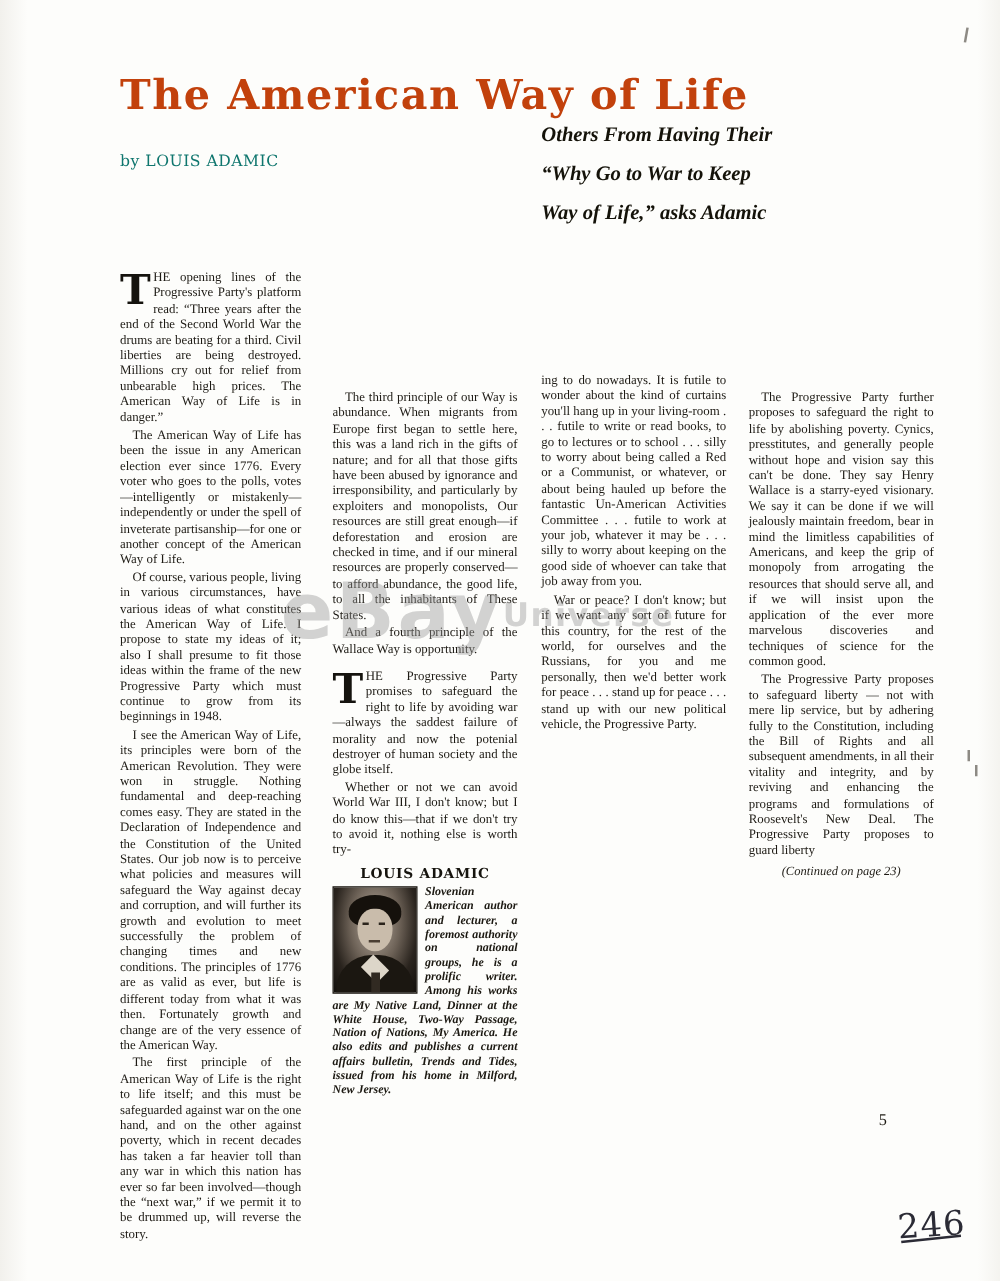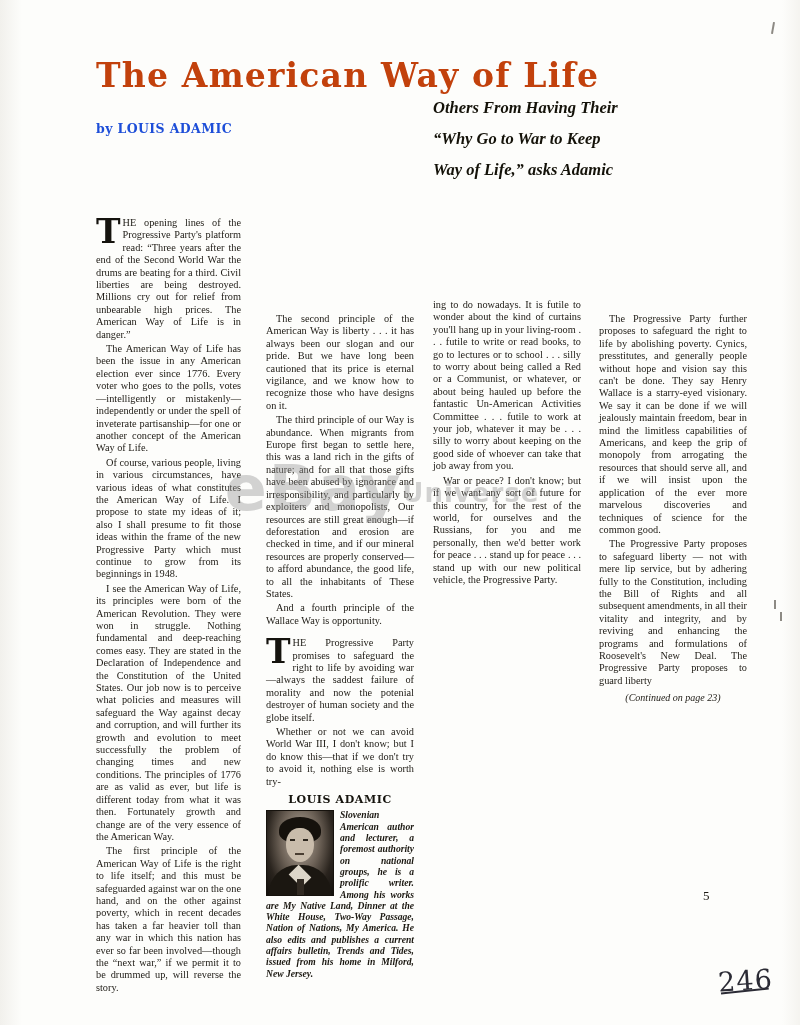--- a/index.html
+++ b/index.html
@@ -46,23 +46,23 @@
     font-size: 33px;
     letter-spacing: 1.2px;
     text-align: left;
     color: #c2410c;
     margin: 0 0 26px 0;
     white-space: nowrap;
   }
   .byline {
     font-family: "DejaVu Serif", serif;
     font-size: 12.5px;
-    font-weight: bold;
+    font-weight: normal;
     letter-spacing: .4px;
-    color: #1d4ed8;
+    color: #0f766e;
     margin: 0 0 7px 0;
   }
   .cols {
     position: relative;
   }
   .col {
     position: absolute;
     top: 0;
     font-size: 10.3px;
     line-height: 12.4px;
@@ -261,21 +261,20 @@
 
       <div class="col col1" style="top:74px;">
         <p class="noindent"><span class="dropcap">T</span><span>HE opening lines of the Progressive Party's platform read: “Three years after the end of the Second World War the drums are beating for a third. Civil liberties are being destroyed. Millions cry out for relief from unbearable high prices. The American Way of Life is in danger.”</span></p>
         <p>The American Way of Life has been the issue in any American election ever since 1776. Every voter who goes to the polls, votes—intelligently or mistakenly—independently or under the spell of inveterate partisanship—for one or another concept of the American Way of Life.</p>
         <p>Of course, various people, living in various circumstances, have various ideas of what constitutes the American Way of Life. I propose to state my ideas of it; also I shall presume to fit those ideas within the frame of the new Progressive Party which must continue to grow from its beginnings in 1948.</p>
         <p>I see the American Way of Life, its principles were born of the American Revolution. They were won in struggle. Nothing fundamental and deep-reaching comes easy. They are stated in the Declaration of Independence and the Constitution of the United States. Our job now is to perceive what policies and measures will safeguard the Way against decay and corruption, and will further its growth and evolution to meet successfully the problem of changing times and new conditions. The principles of 1776 are as valid as ever, but life is different today from what it was then. Fortunately growth and change are of the very essence of the American Way.</p>
         <p>The first principle of the American Way of Life is the right to life itself; and this must be safeguarded against war on the one hand, and on the other against poverty, which in recent decades has taken a far heavier toll than any war in which this nation has ever so far been involved—though the “next war,” if we permit it to be drummed up, will reverse the story.</p>
       </div>
 
       <div class="col col2" style="top:170px;">
-        <p>The second principle of the American Way is liberty . . . it has always been our slogan and our pride. But we have long been cautioned that its price is eternal vigilance, and we know how to recognize those who have designs on it.</p>
         <p>The third principle of our Way is abundance. When migrants from Europe first began to settle here, this was a land rich in the gifts of nature; and for all that those gifts have been abused by ignorance and irresponsibility, and particularly by exploiters and monopolists, Our resources are still great enough—if deforestation and erosion are checked in time, and if our mineral resources are properly conserved—to afford abundance, the good life, to all the inhabitants of These States.</p>
         <p>And a fourth principle of the Wallace Way is opportunity.</p>
         <p class="noindent" style="margin-top:10px;"><span class="dropcap">T</span><span>HE Progressive Party promises to safeguard the right to life by avoiding war—always the saddest failure of morality and now the potenial destroyer of human society and the globe itself.</span></p>
         <p>Whether or not we can avoid World War III, I don't know; but I do know this—that if we don't try to avoid it, nothing else is worth try-</p>
 
         <div class="bio">
           <div class="bio-name">LOUIS ADAMIC</div>
           <div class="photo">
             <div class="body"></div>
             <div class="hair"></div>

